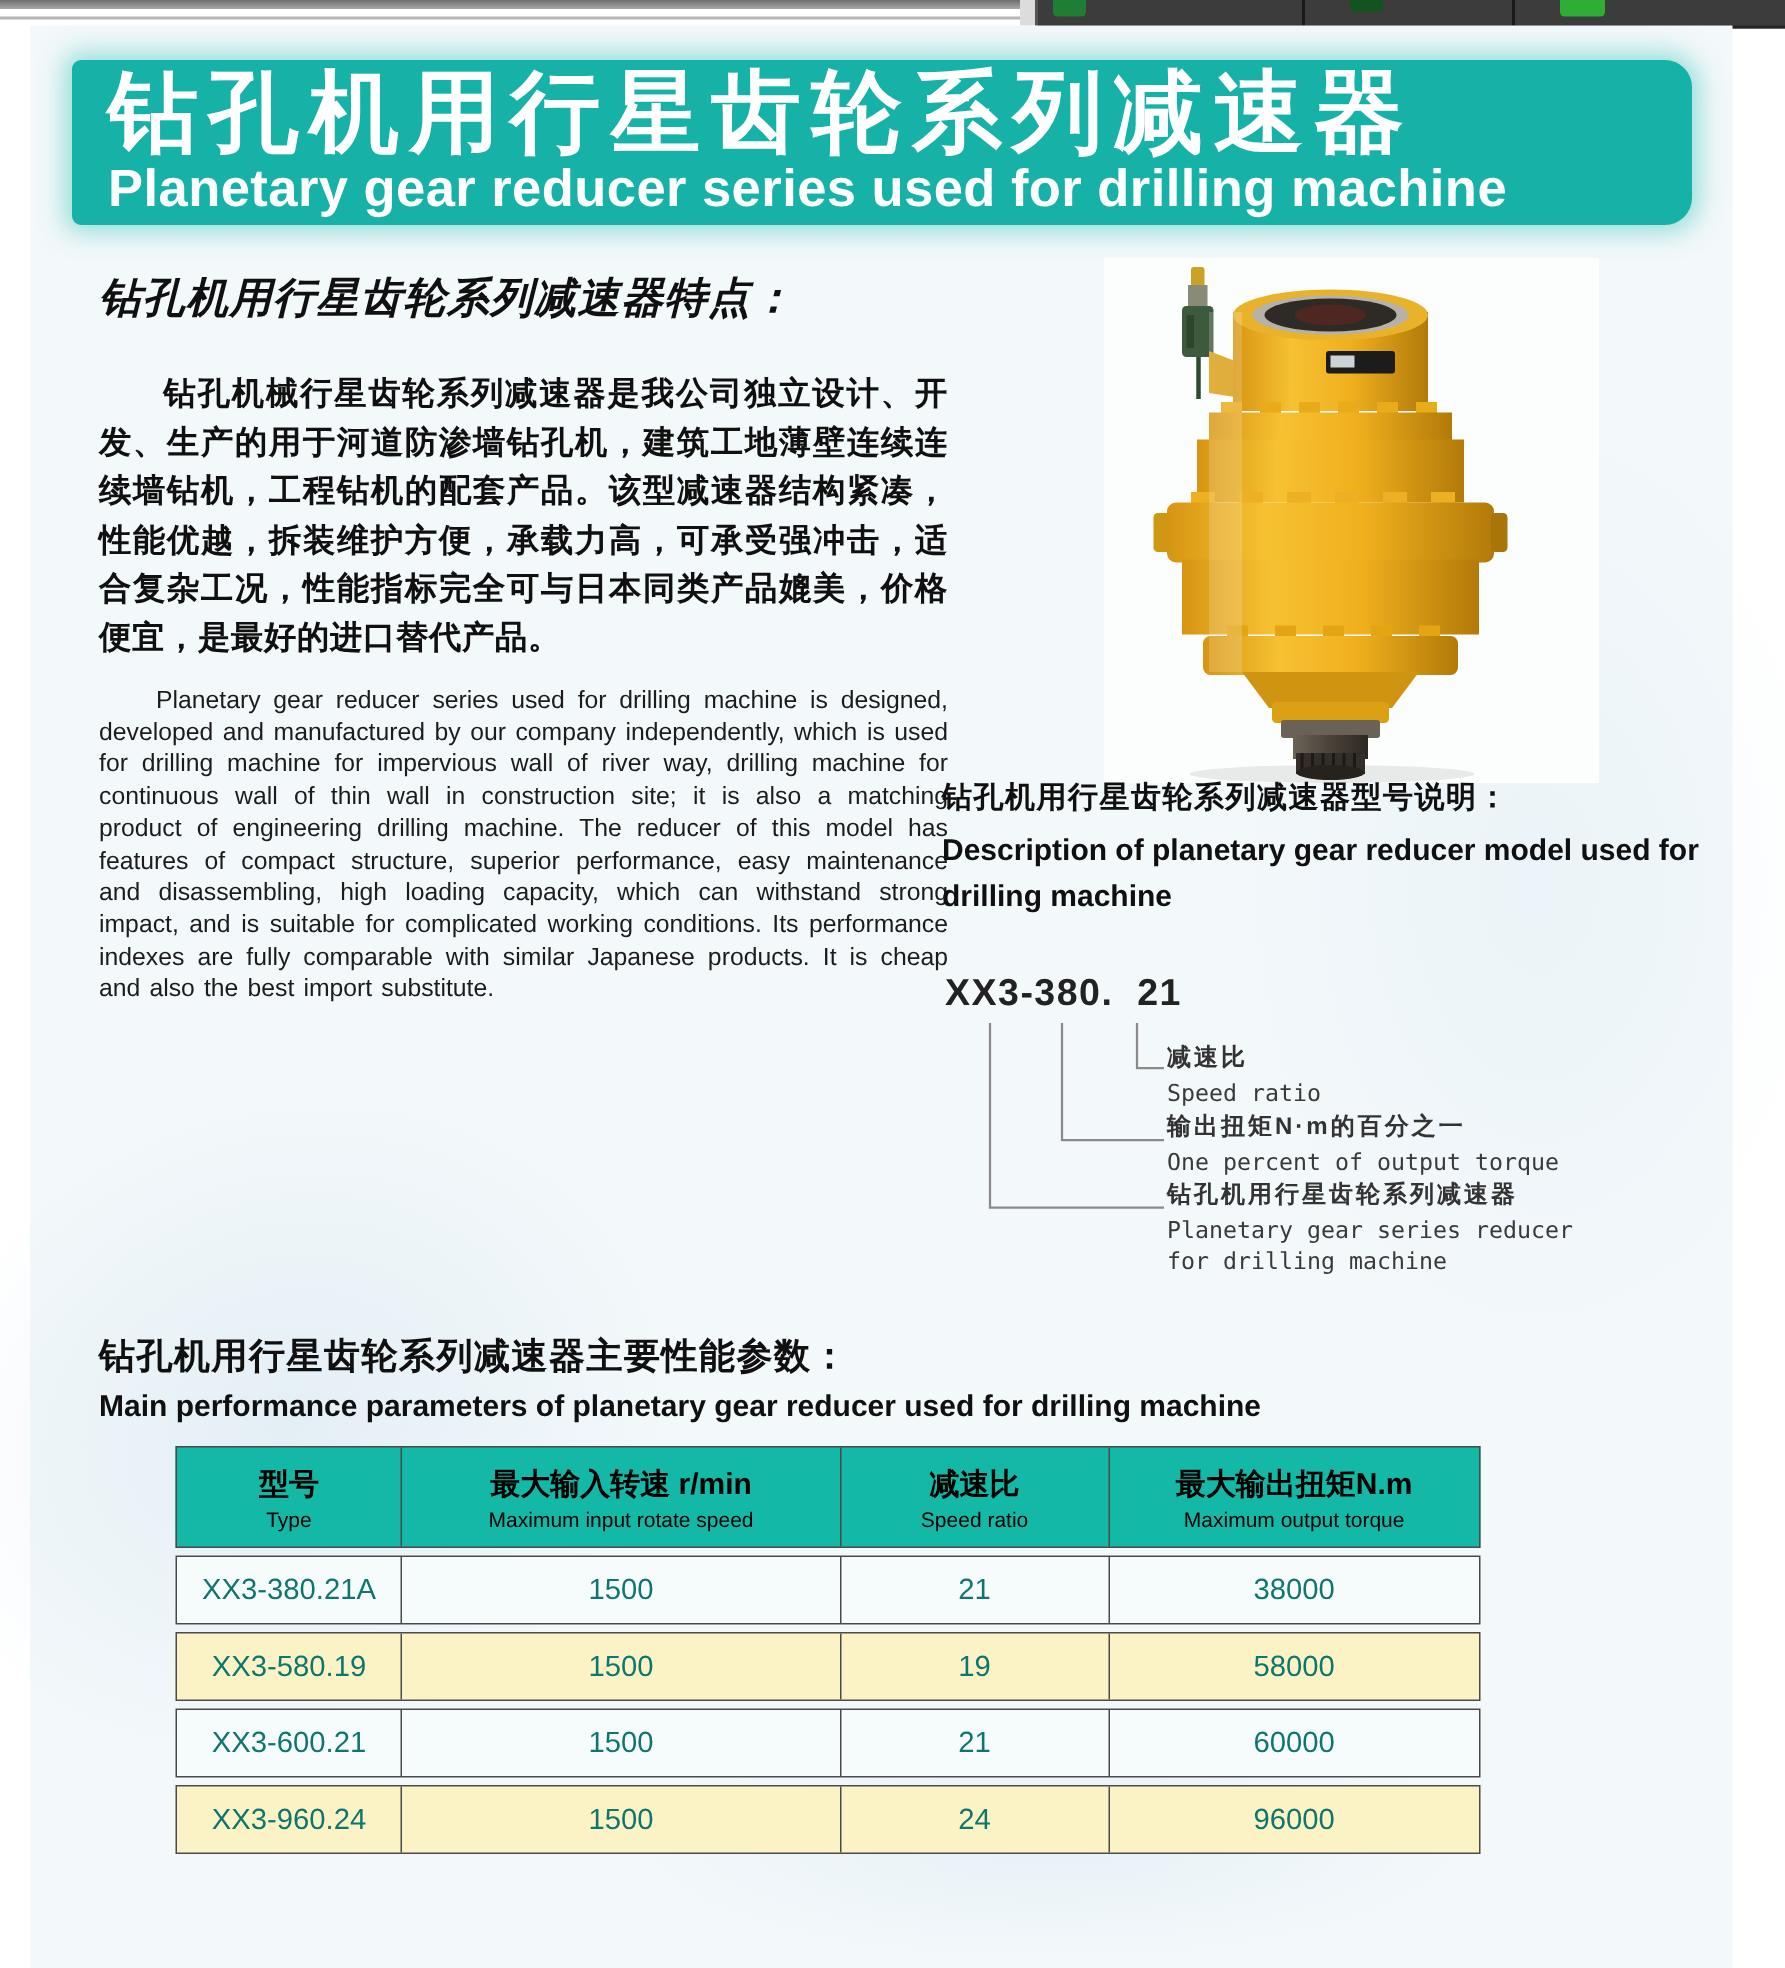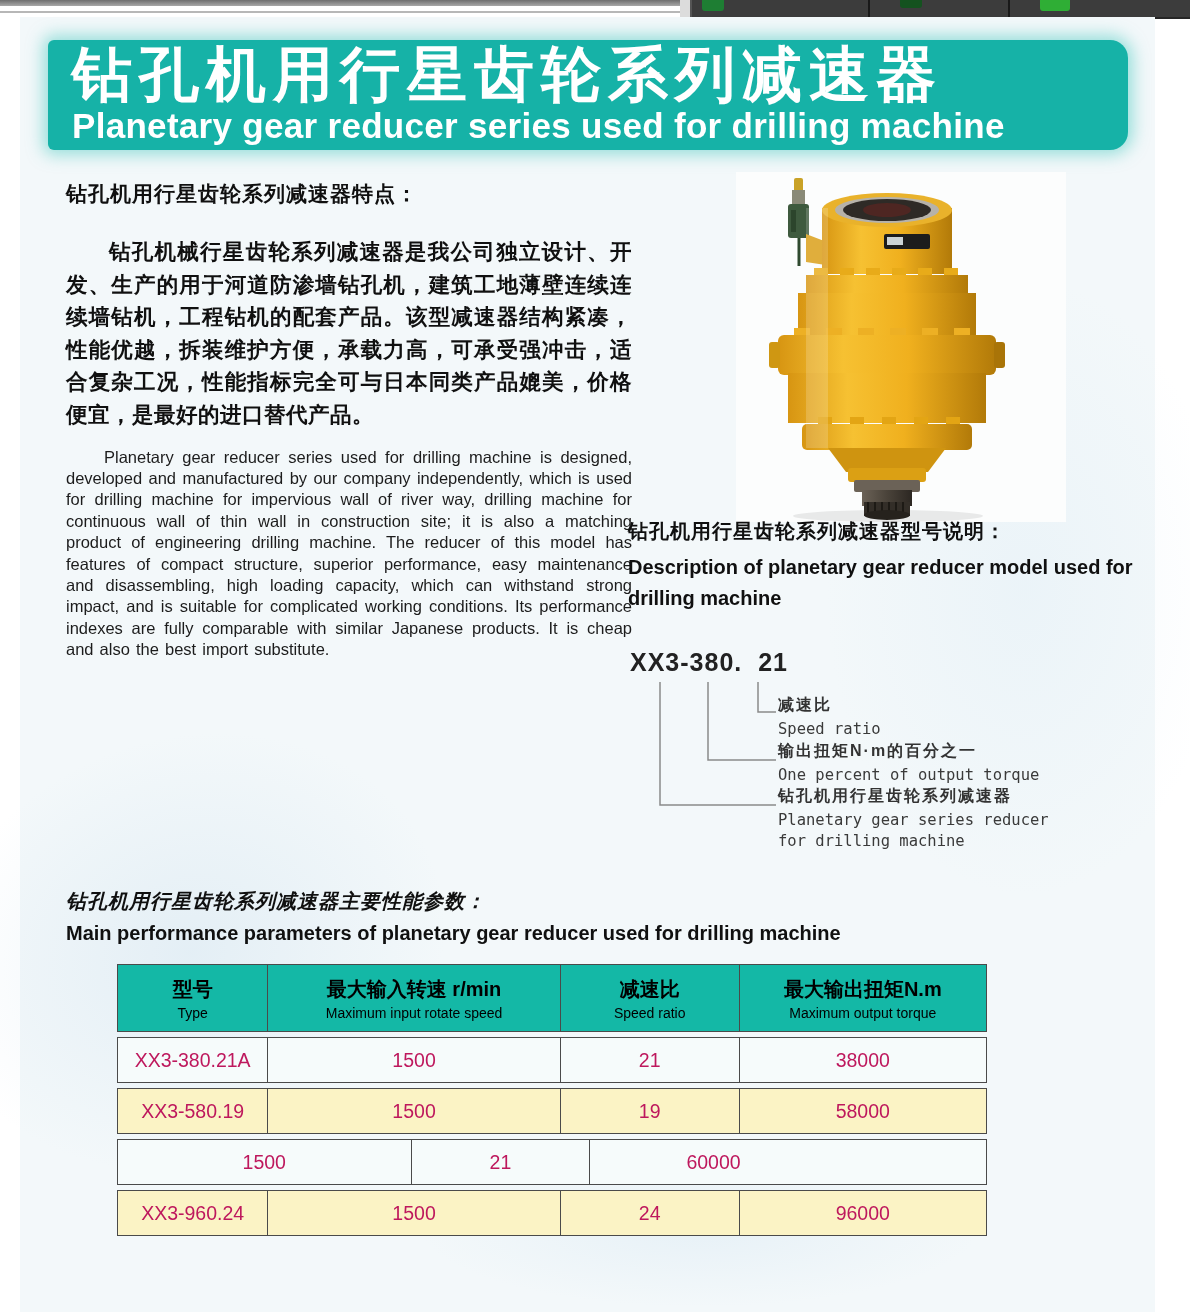--- a/index.html
+++ b/index.html
@@ -30,21 +30,21 @@
   .wm3{right:-70px;top:260px;width:400px;height:620px;background:radial-gradient(closest-side,rgba(203,226,241,.20),rgba(203,226,241,0));}
 
   
   .banner{position:absolute;left:28px;top:23px;width:1080px;height:110px;background:#16b2a7;
           border-radius:6px 18px 18px 6px;box-shadow:0 0 16px 5px rgba(64,200,190,.5);padding-left:24px;box-sizing:border-box;}
   .banner-zh{font-size:60px;font-weight:900;color:#fff;letter-spacing:7px;line-height:1.02;margin-top:4px;white-space:nowrap;}
   .banner-en{font-size:35px;font-weight:700;color:#fff;letter-spacing:.3px;margin-top:1px;white-space:nowrap;}
 
   
   .features{position:absolute;left:46px;top:163px;width:566px;color:#101010;}
-  .feat-zh{font-size:21px;font-weight:800;letter-spacing:1px;}
+  .feat-zh{font-size:28px;font-weight:800;letter-spacing:1px;font-style:italic;}
   .feat-en{font-size:20px;font-weight:700;line-height:33px;margin-top:9px;}
   .para-zh{margin-top:28px;font-size:21.5px;font-weight:700;line-height:32.6px;text-align:justify;text-indent:2em;letter-spacing:.5px;}
   .para-en{margin-top:15px;font-size:16.5px;line-height:21.4px;text-align:justify;text-indent:38px;color:#1c1c1c;word-spacing:1.5px;}
 
   
   .photo{position:absolute;left:716px;top:155px;width:330px;height:350px;background:#fcfdfd;}
 
   
   .model-section{position:absolute;left:608px;top:501px;width:560px;color:#101010;}
   .model-zh{font-size:20px;font-weight:800;letter-spacing:1px;}
@@ -52,33 +52,33 @@
   .diagram{position:absolute;left:608px;top:631px;width:566px;height:230px;}
   .model-code{position:absolute;left:2px;top:0;font-size:25px;font-weight:700;letter-spacing:1px;color:#222;white-space:pre;}
   .branches{position:absolute;left:0;top:0;}
   .dlabel{position:absolute;left:150px;}
   .dlabel .zh{font-size:16px;font-weight:600;color:#333;letter-spacing:2px;}
   .dlabel .en{font-family:"DejaVu Sans Mono","Liberation Mono",monospace;font-size:15.5px;color:#3a3a3a;margin-top:3px;white-space:pre-line;line-height:21px;}
   .dlabel.b0{top:47px;} .dlabel.b1{top:93px;} .dlabel.b2{top:138px;}
 
   
   .params-section{position:absolute;left:46px;top:871px;width:1000px;color:#101010;}
-  .params-zh{font-size:20px;font-weight:800;letter-spacing:1px;font-style:italic;}
+  .params-zh{font-size:24px;font-weight:800;letter-spacing:1px;}
   .params-en{font-size:20px;font-weight:700;margin-top:7px;}
 
   .ptable{position:absolute;left:97px;top:947px;width:870px;}
   .thead{display:flex;background:#14b8a6;border:1px solid #4a4a4a;box-sizing:border-box;}
   .th{box-sizing:border-box;padding:11px 2px 10px;text-align:center;border-left:1px solid #4a4a4a;}
   .th:first-child{border-left:none;}
   .th .zh{font-size:20px;font-weight:700;}
   .th .en{font-size:14px;font-weight:500;margin-top:2px;}
   .c0{width:17.2%;} .c1{width:33.7%;} .c2{width:20.6%;} .c3{width:28.5%;}
   .trow{display:flex;border:1px solid #4a4a4a;margin-top:5px;background:#f6fbfb;height:46px;box-sizing:border-box;}
   .trow.alt{background:#fbf3c5;}
-  .tcell{box-sizing:border-box;border-left:1px solid #4a4a4a;display:flex;align-items:center;justify-content:center;font-size:19.5px;color:#be185d;}
+  .tcell{box-sizing:border-box;border-left:1px solid #4a4a4a;display:flex;align-items:center;justify-content:center;font-size:19.5px;color:#0f766e;}
   .tcell:first-child{border-left:none;}
 </style>
 </head>
 <body>
 
 <div class="stage">
 
   <div class="scan-edge">
     <div class="line1"></div>
     <div class="line2"></div>
@@ -257,20 +257,21 @@
             <div class="tcell c2">21</div>
             <div class="tcell c3">38000</div>
           </div>
           <div class="trow alt">
             <div class="tcell c0">XX3-580.19</div>
             <div class="tcell c1">1500</div>
             <div class="tcell c2">19</div>
             <div class="tcell c3">58000</div>
           </div>
           <div class="trow">
+            <div class="tcell c0">XX3-600.21</div>
             <div class="tcell c1">1500</div>
             <div class="tcell c2">21</div>
             <div class="tcell c3">60000</div>
           </div>
           <div class="trow alt">
             <div class="tcell c0">XX3-960.24</div>
             <div class="tcell c1">1500</div>
             <div class="tcell c2">24</div>
             <div class="tcell c3">96000</div>
           </div>

